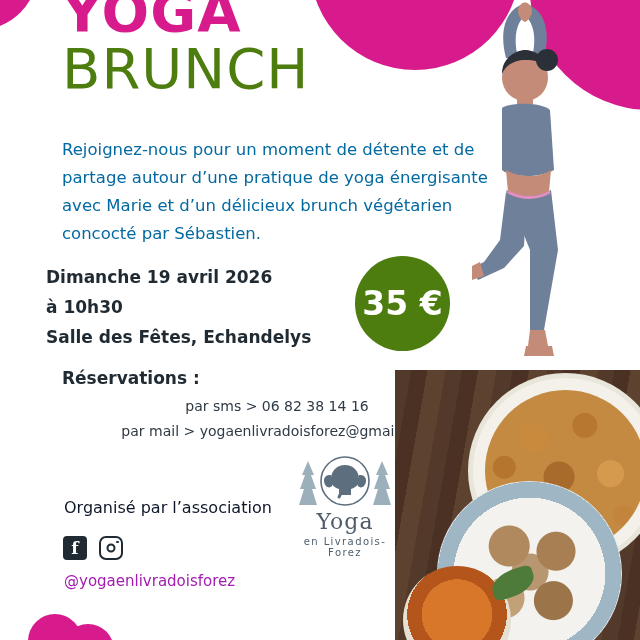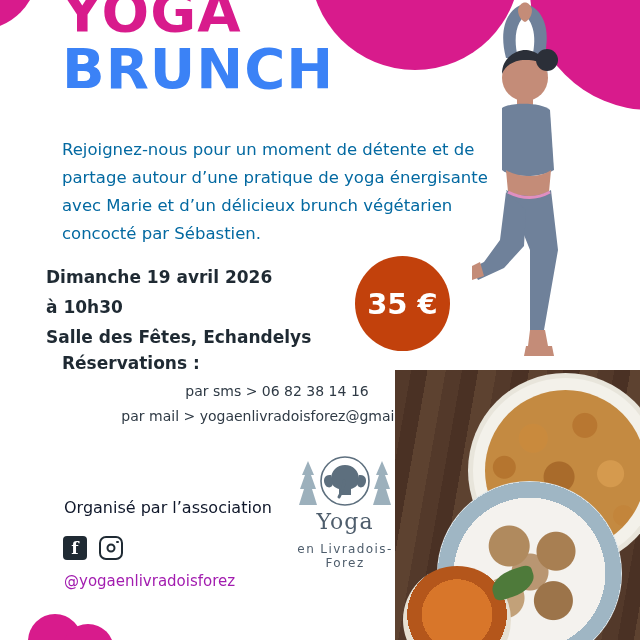--- a/index.html
+++ b/index.html
@@ -82,22 +82,22 @@
     font-weight: bold;
     color: #d81b8c;
     letter-spacing: 1px;
     line-height: 52px;
     margin: 0;
     white-space: nowrap;
   }
   .title-line2 {
     font-family: "DejaVu Sans", sans-serif;
     font-size: 56px;
-    font-weight: bold;
-    color: #3b82f6;
+    font-weight: normal;
+    color: #4d7c0f;
     letter-spacing: 1px;
     line-height: 62px;
     margin: 0;
     white-space: nowrap;
   }
 
   
   .intro {
     position: absolute;
     left: 62px;
@@ -115,21 +115,21 @@
     width: 330px;
     font-size: 17px;
     font-weight: bold;
     line-height: 30px;
     color: #1f2a33;
   }
 
   .reservations {
     position: absolute;
     left: 62px;
-    top: 353px;
+    top: 368px;
     width: 430px;
     color: #2f3a45;
   }
   .reservations .res-title {
     font-size: 17px;
     font-weight: bold;
     color: #1f2a33;
     margin-bottom: 6px;
   }
   .reservations .res-line {
@@ -207,26 +207,26 @@
   }
 
   
   .price-badge {
     position: absolute;
     left: 355px;
     top: 256px;
     width: 95px;
     height: 95px;
     border-radius: 50%;
-    background: #c2410c;
+    background: #4d7c0f;
     color: #ffffff;
     display: flex;
     align-items: center;
     justify-content: center;
-    font-size: 29px;
+    font-size: 33px;
     font-weight: bold;
   }
 
   
   .logo {
     position: absolute;
     left: 290px;
     top: 455px;
     width: 110px;
     text-align: center;
@@ -238,24 +238,24 @@
   }
   .logo-art svg { display: block; margin: 0 auto; }
   .logo-name {
     font-family: "DejaVu Serif", serif;
     font-size: 22px;
     letter-spacing: 1px;
     color: #4e5d6c;
     margin-top: 2px;
   }
   .logo-sub {
-    font-size: 12px;
+    font-size: 10px;
     letter-spacing: 1.4px;
     color: #4e5d6c;
-    margin-top: 8px;
+    margin-top: 2px;
   }
 
   
   .yoga-figure {
     position: absolute;
     right: 18px;
     top: 0px;
     width: 190px;
     height: 400px;
   }

